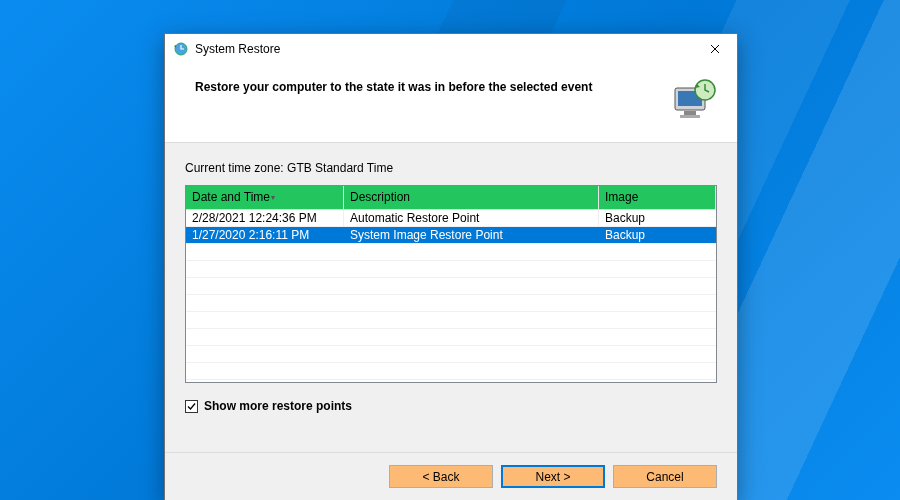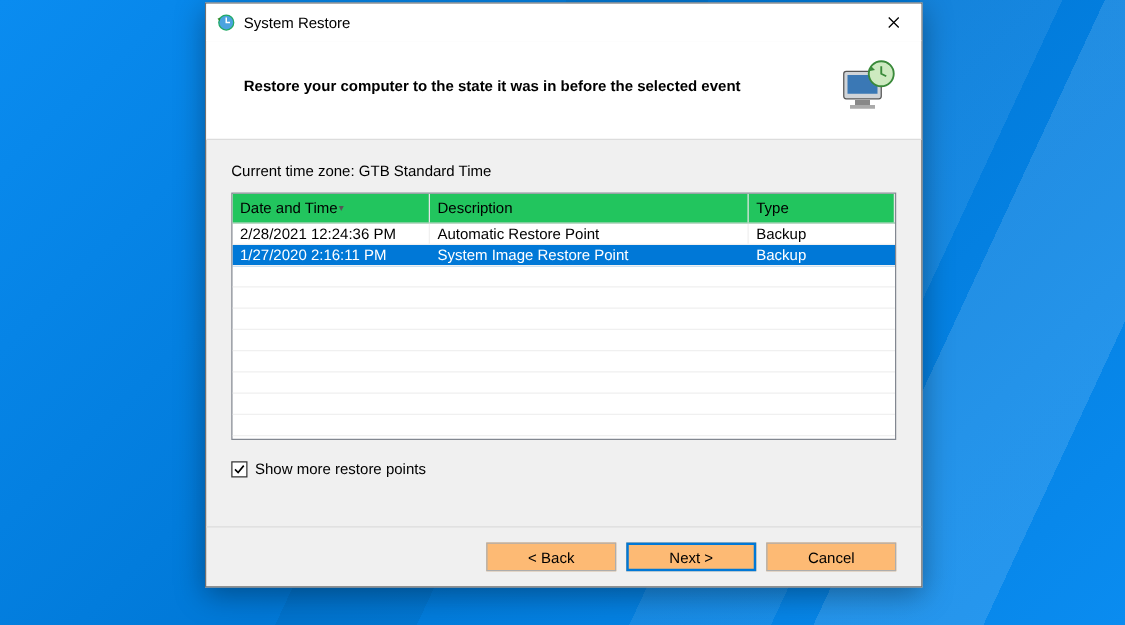--- a/index.html
+++ b/index.html
@@ -15,21 +15,21 @@
     .desktop-beams {
       position: absolute; inset: 0;
       background:
         linear-gradient(115deg, transparent 0%, transparent 65%, rgba(255,255,255,0.08) 65%, rgba(255,255,255,0.08) 75%, transparent 75%),
         linear-gradient(115deg, transparent 0%, transparent 78%, rgba(255,255,255,0.12) 78%, rgba(255,255,255,0.12) 90%, transparent 90%),
         linear-gradient(115deg, transparent 0%, transparent 40%, rgba(0,0,0,0.05) 40%, rgba(0,0,0,0.05) 50%, transparent 50%);
     }
     .window {
       position: absolute;
       left: 164px;
-      top: 2px;
+      top: 33px;
       width: 574px;
       height: 468px;
       background: #f0f0f0;
       border: 1px solid #707070;
       box-shadow: 0 6px 22px rgba(0,0,0,0.35);
       display: flex;
       flex-direction: column;
     }
     .titlebar {
       height: 30px;
@@ -50,21 +50,21 @@
       width: 45px; height: 29px;
       display: flex; align-items: center; justify-content: center;
       font-size: 14px;
       color: #000;
       cursor: default;
     }
     .header-area {
       background: #ffffff;
       padding: 14px 20px 22px 30px;
       display: flex;
-      align-items: center;
+      align-items: flex-start;
       border-bottom: 1px solid #dcdcdc;
     }
     .header-text { font-weight: bold; font-size: 12px; color: #000; flex: 1; padding-top: 2px; }
     .header-icon {
       width: 48px; height: 42px;
       margin-left: 12px;
     }
     .body-area {
       padding: 18px 20px 12px 20px;
       flex: 1;
@@ -118,21 +118,21 @@
       color: #ffffff;
     }
     .listview-row.selected .cell { border-right-color: #0078d7; }
     .listview-row .cell.col-type { border-right: none; }
     .empty-row { height: 17px; border-bottom: 1px solid #f0f0f0; }
     .below-list {
       display: flex;
       align-items: center;
       margin-top: 16px;
     }
-    .checkbox-wrap { display: flex; align-items: center; gap: 6px; }
+    .checkbox-wrap { display: flex; align-items: center; gap: 6px; font-weight: bold; }
     .checkbox-box {
       width: 13px; height: 13px;
       border: 1px solid #333;
       background: #fff;
       display: flex; align-items: center; justify-content: center;
       font-size: 11px; line-height: 1;
     }
     .scan-btn {
       margin-left: auto;
       height: 23px;
@@ -206,21 +206,21 @@
 
     <div class="listview">
       <div class="listview-header">
         <div class="col col-date">
           <span>Date and Time</span><span class="sort-arrow">▾</span>
         </div>
         <div class="col col-desc">
           <span>Description</span>
         </div>
         <div class="col col-type">
-          <span>Type</span>
+          <span>Image</span>
         </div>
       </div>
       <div class="listview-rows">
         <div class="listview-row">
           <div class="cell col-date">2/28/2021 12:24:36 PM</div>
           <div class="cell col-desc">Automatic Restore Point</div>
           <div class="cell col-type">Backup</div>
         </div>
         <div class="listview-row selected">
           <div class="cell col-date">1/27/2020 2:16:11 PM</div>

